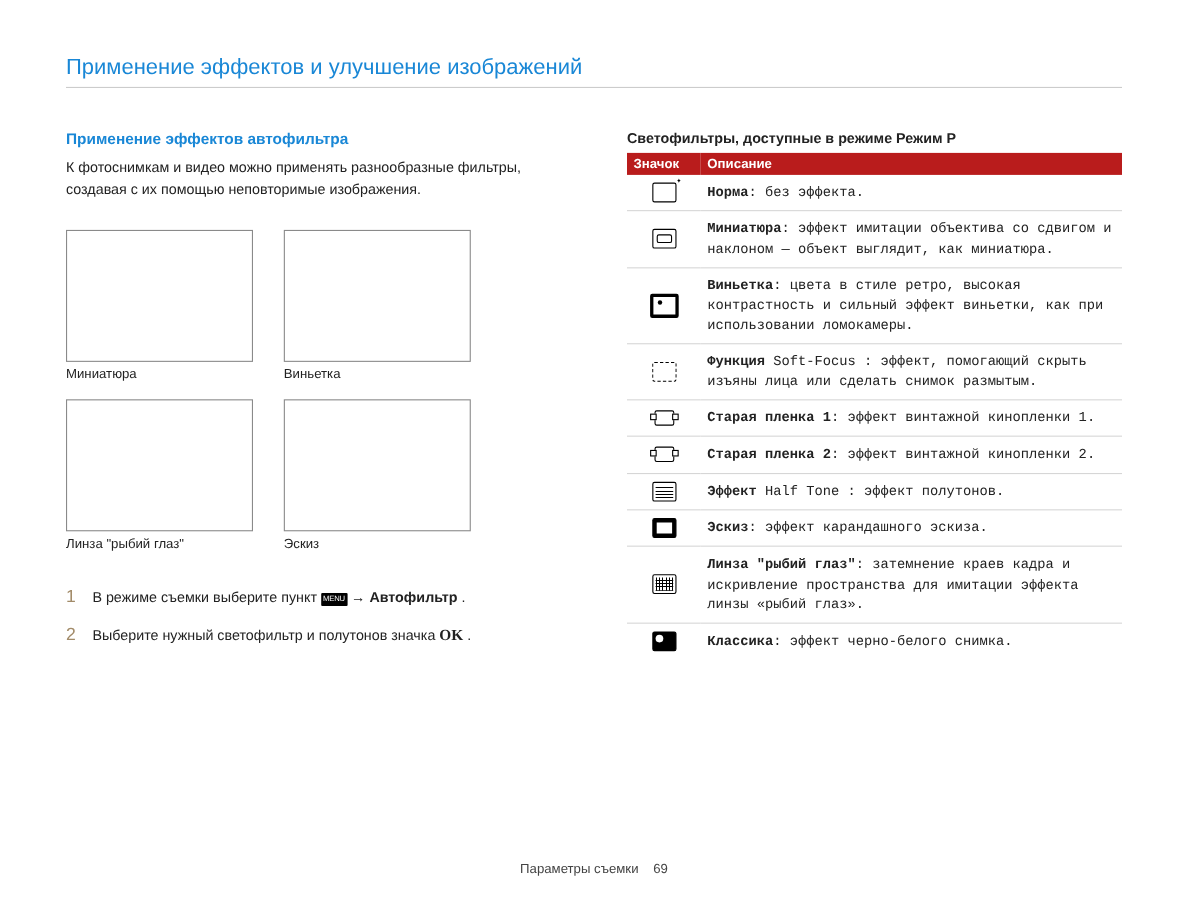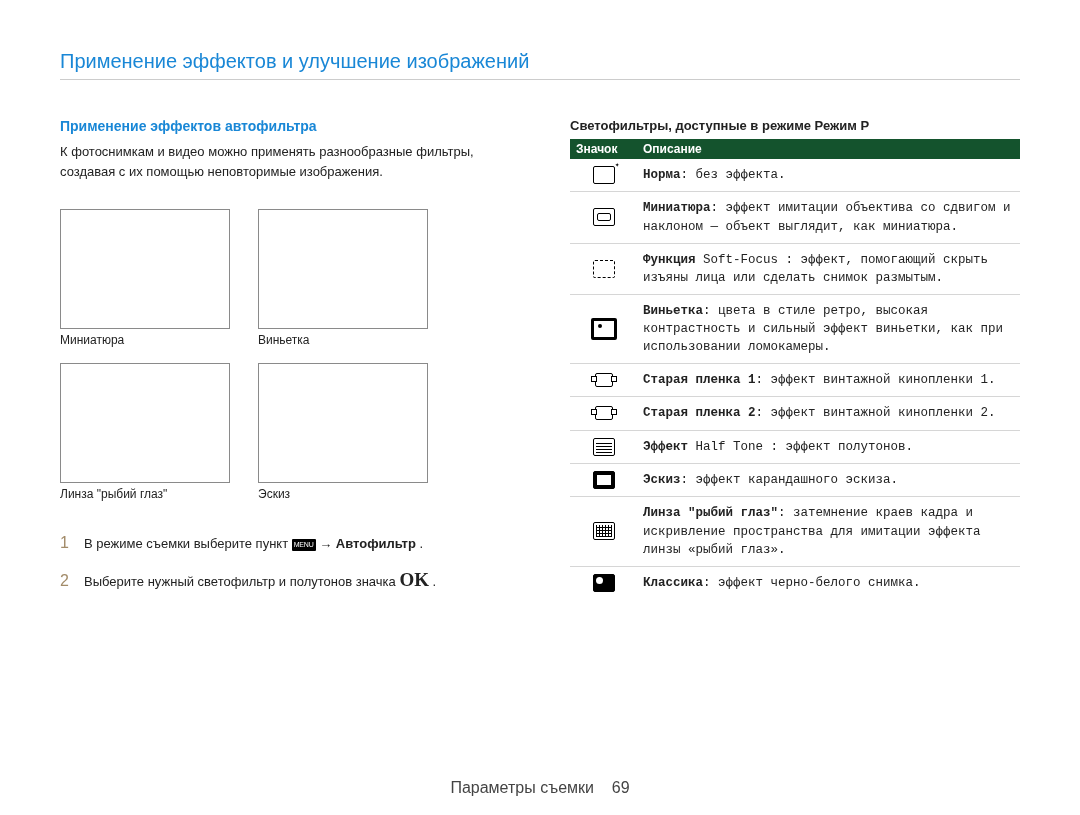--- a/index.html
+++ b/index.html
@@ -85,36 +85,36 @@
     line-height: 12px;
     height: 12px;
     padding: 0 2px;
     border-radius: 1px;
     vertical-align: 1px;
     letter-spacing: -0.2px;
   }
   .ok-word {
     font-family: "Times New Roman", serif;
     font-weight: bold;
-    font-size: 19px;
+    font-size: 14px;
   }
 
   
   .table-title {
     font-weight: bold;
     margin-bottom: 6px;
     font-size: 13px;
   }
   table.filters {
     width: 100%;
     border-collapse: collapse;
     font-size: 12.5px;
   }
   table.filters th {
-    background: #14532d;
+    background: #b91c1c;
     color: #fff;
     text-align: left;
     font-weight: bold;
     font-size: 12px;
     padding: 3px 6px;
   }
   table.filters th:first-child { width: 55px; }
   table.filters td {
     border-bottom: 1px solid #d6d6d6;
     padding: 7px 6px 7px 6px;
@@ -200,21 +200,21 @@
   .fic-classic::after{
     content:""; position:absolute; left:2px; top:2px; width:7px; height:7px;
     border-radius:50%; background:#fff;
   }
 
   .footer {
     position: absolute;
     bottom: 18px;
     left: 0; right: 0;
     text-align: center;
-    font-size: 16px;
+    font-size: 12px;
     color: #444;
   }
 </style>
 </head>
 <body>
 
 <div class="page">
 
   <h1 class="page-title">Применение эффектов и улучшение изображений</h1>
 
@@ -278,26 +278,26 @@
         <tbody id="filters-body">
             <tr>
               <td class="icon-cell"><span class="fic fic-normal"></span></td>
               <td><b>Норма</b><span>: без эффекта.</span></td>
             </tr>
             <tr>
               <td class="icon-cell"><span class="fic fic-mini"></span></td>
               <td><b>Миниатюра</b><span>: эффект имитации объектива со сдвигом и наклоном — объект выглядит, как миниатюра.</span></td>
             </tr>
             <tr>
+              <td class="icon-cell"><span class="fic fic-vignette"></span></td>
+              <td><b>Виньетка</b><span>: цвета в стиле ретро, высокая контрастность и сильный эффект виньетки, как при использовании ломокамеры.</span></td>
+            </tr>
+            <tr>
               <td class="icon-cell"><span class="fic fic-soft"></span></td>
               <td><b>Функция</b><span> Soft-Focus </span><span>: эффект, помогающий скрыть изъяны лица или сделать снимок размытым.</span></td>
-            </tr>
-            <tr>
-              <td class="icon-cell"><span class="fic fic-vignette"></span></td>
-              <td><b>Виньетка</b><span>: цвета в стиле ретро, высокая контрастность и сильный эффект виньетки, как при использовании ломокамеры.</span></td>
             </tr>
             <tr>
               <td class="icon-cell"><span class="fic fic-film"></span></td>
               <td><b>Старая пленка 1</b><span>: эффект винтажной кинопленки 1.</span></td>
             </tr>
             <tr>
               <td class="icon-cell"><span class="fic fic-film"></span></td>
               <td><b>Старая пленка 2</b><span>: эффект винтажной кинопленки 2.</span></td>
             </tr>
             <tr>

